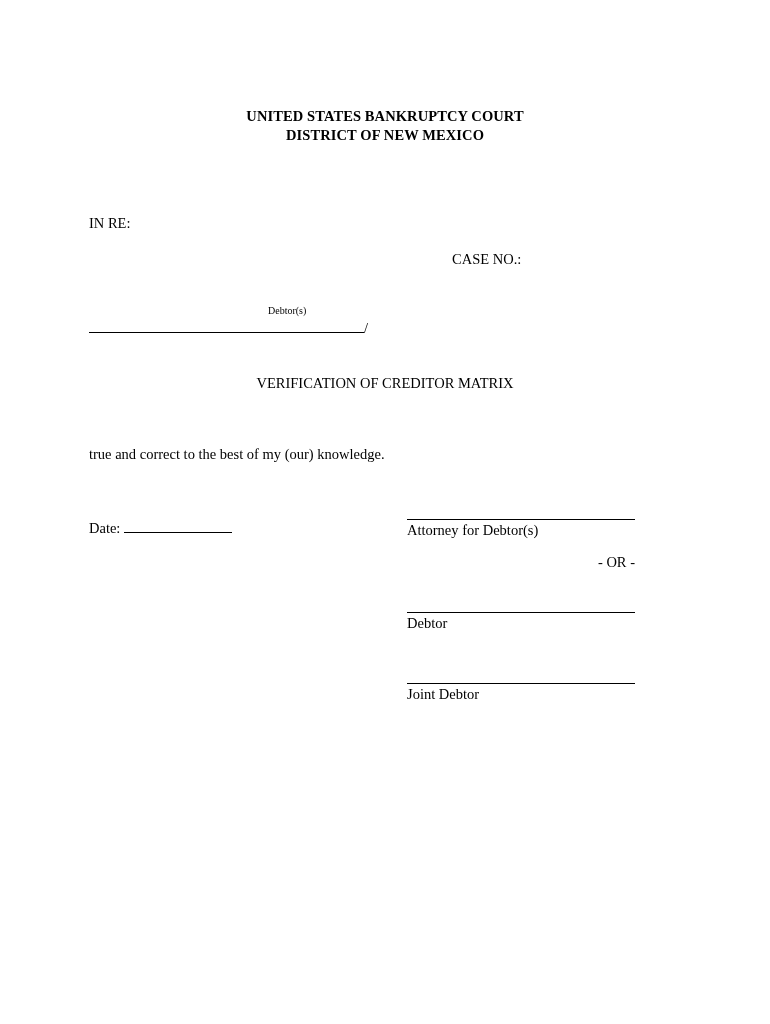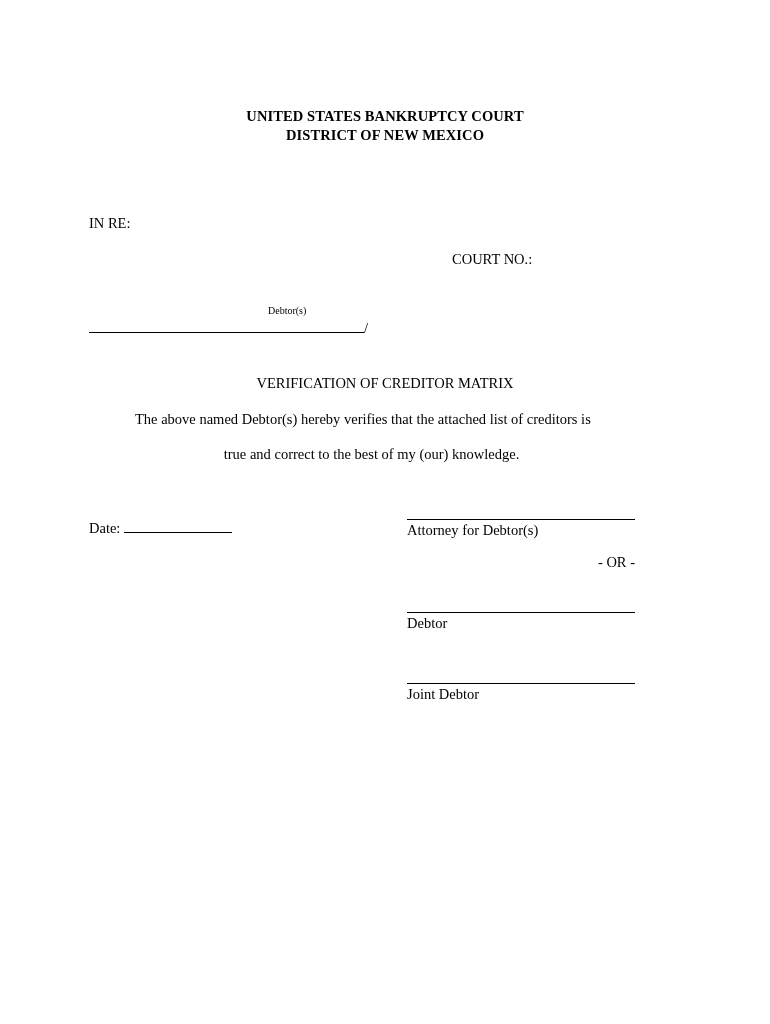--- a/index.html
+++ b/index.html
@@ -85,21 +85,20 @@
     text-indent: 46px;
     line-height: 1;
   }
   .body-p2 {
     position: absolute;
     left: 89px;
     top: 447px;
     width: 565px;
     font-size: 14.5px;
     line-height: 1;
-    text-align: center;
   }
 
   .date-row {
     position: absolute;
     left: 89px;
     top: 519px;
     font-size: 14.5px;
     white-space: nowrap;
   }
   .date-rule {
@@ -140,31 +139,30 @@
 </head>
 <body>
 
 <div class="page">
 
   <div class="heading court-line2">DISTRICT OF NEW MEXICO</div>
   <div class="heading court-line1">UNITED STATES BANKRUPTCY COURT</div>
 
   <div class="inre">IN RE:</div>
 
-  <div class="caseno">COURT NO.:</div>
+  <div class="caseno">CASE NO.:</div>
 
   <div class="debtors-label">Debtor(s)</div>
 
   <div class="sig-rule-wrap">
     <span class="rule-long"></span><span class="slash">/</span>
   </div>
 
   <div class="title">VERIFICATION OF CREDITOR MATRIX</div>
 
-  <div class="body-p1">The above named Debtor(s) hereby verifies that the attached list of creditors is</div>
   <div class="body-p2">true and correct to the best of my (our) knowledge.</div>
 
   <div class="date-row">
     <span>Date:</span><span class="date-rule"></span>
   </div>
 
   <div class="sigblock sig-attorney">
     <div class="sig-line"></div>
     <div class="sig-label">Attorney for Debtor(s)</div>
   </div>

